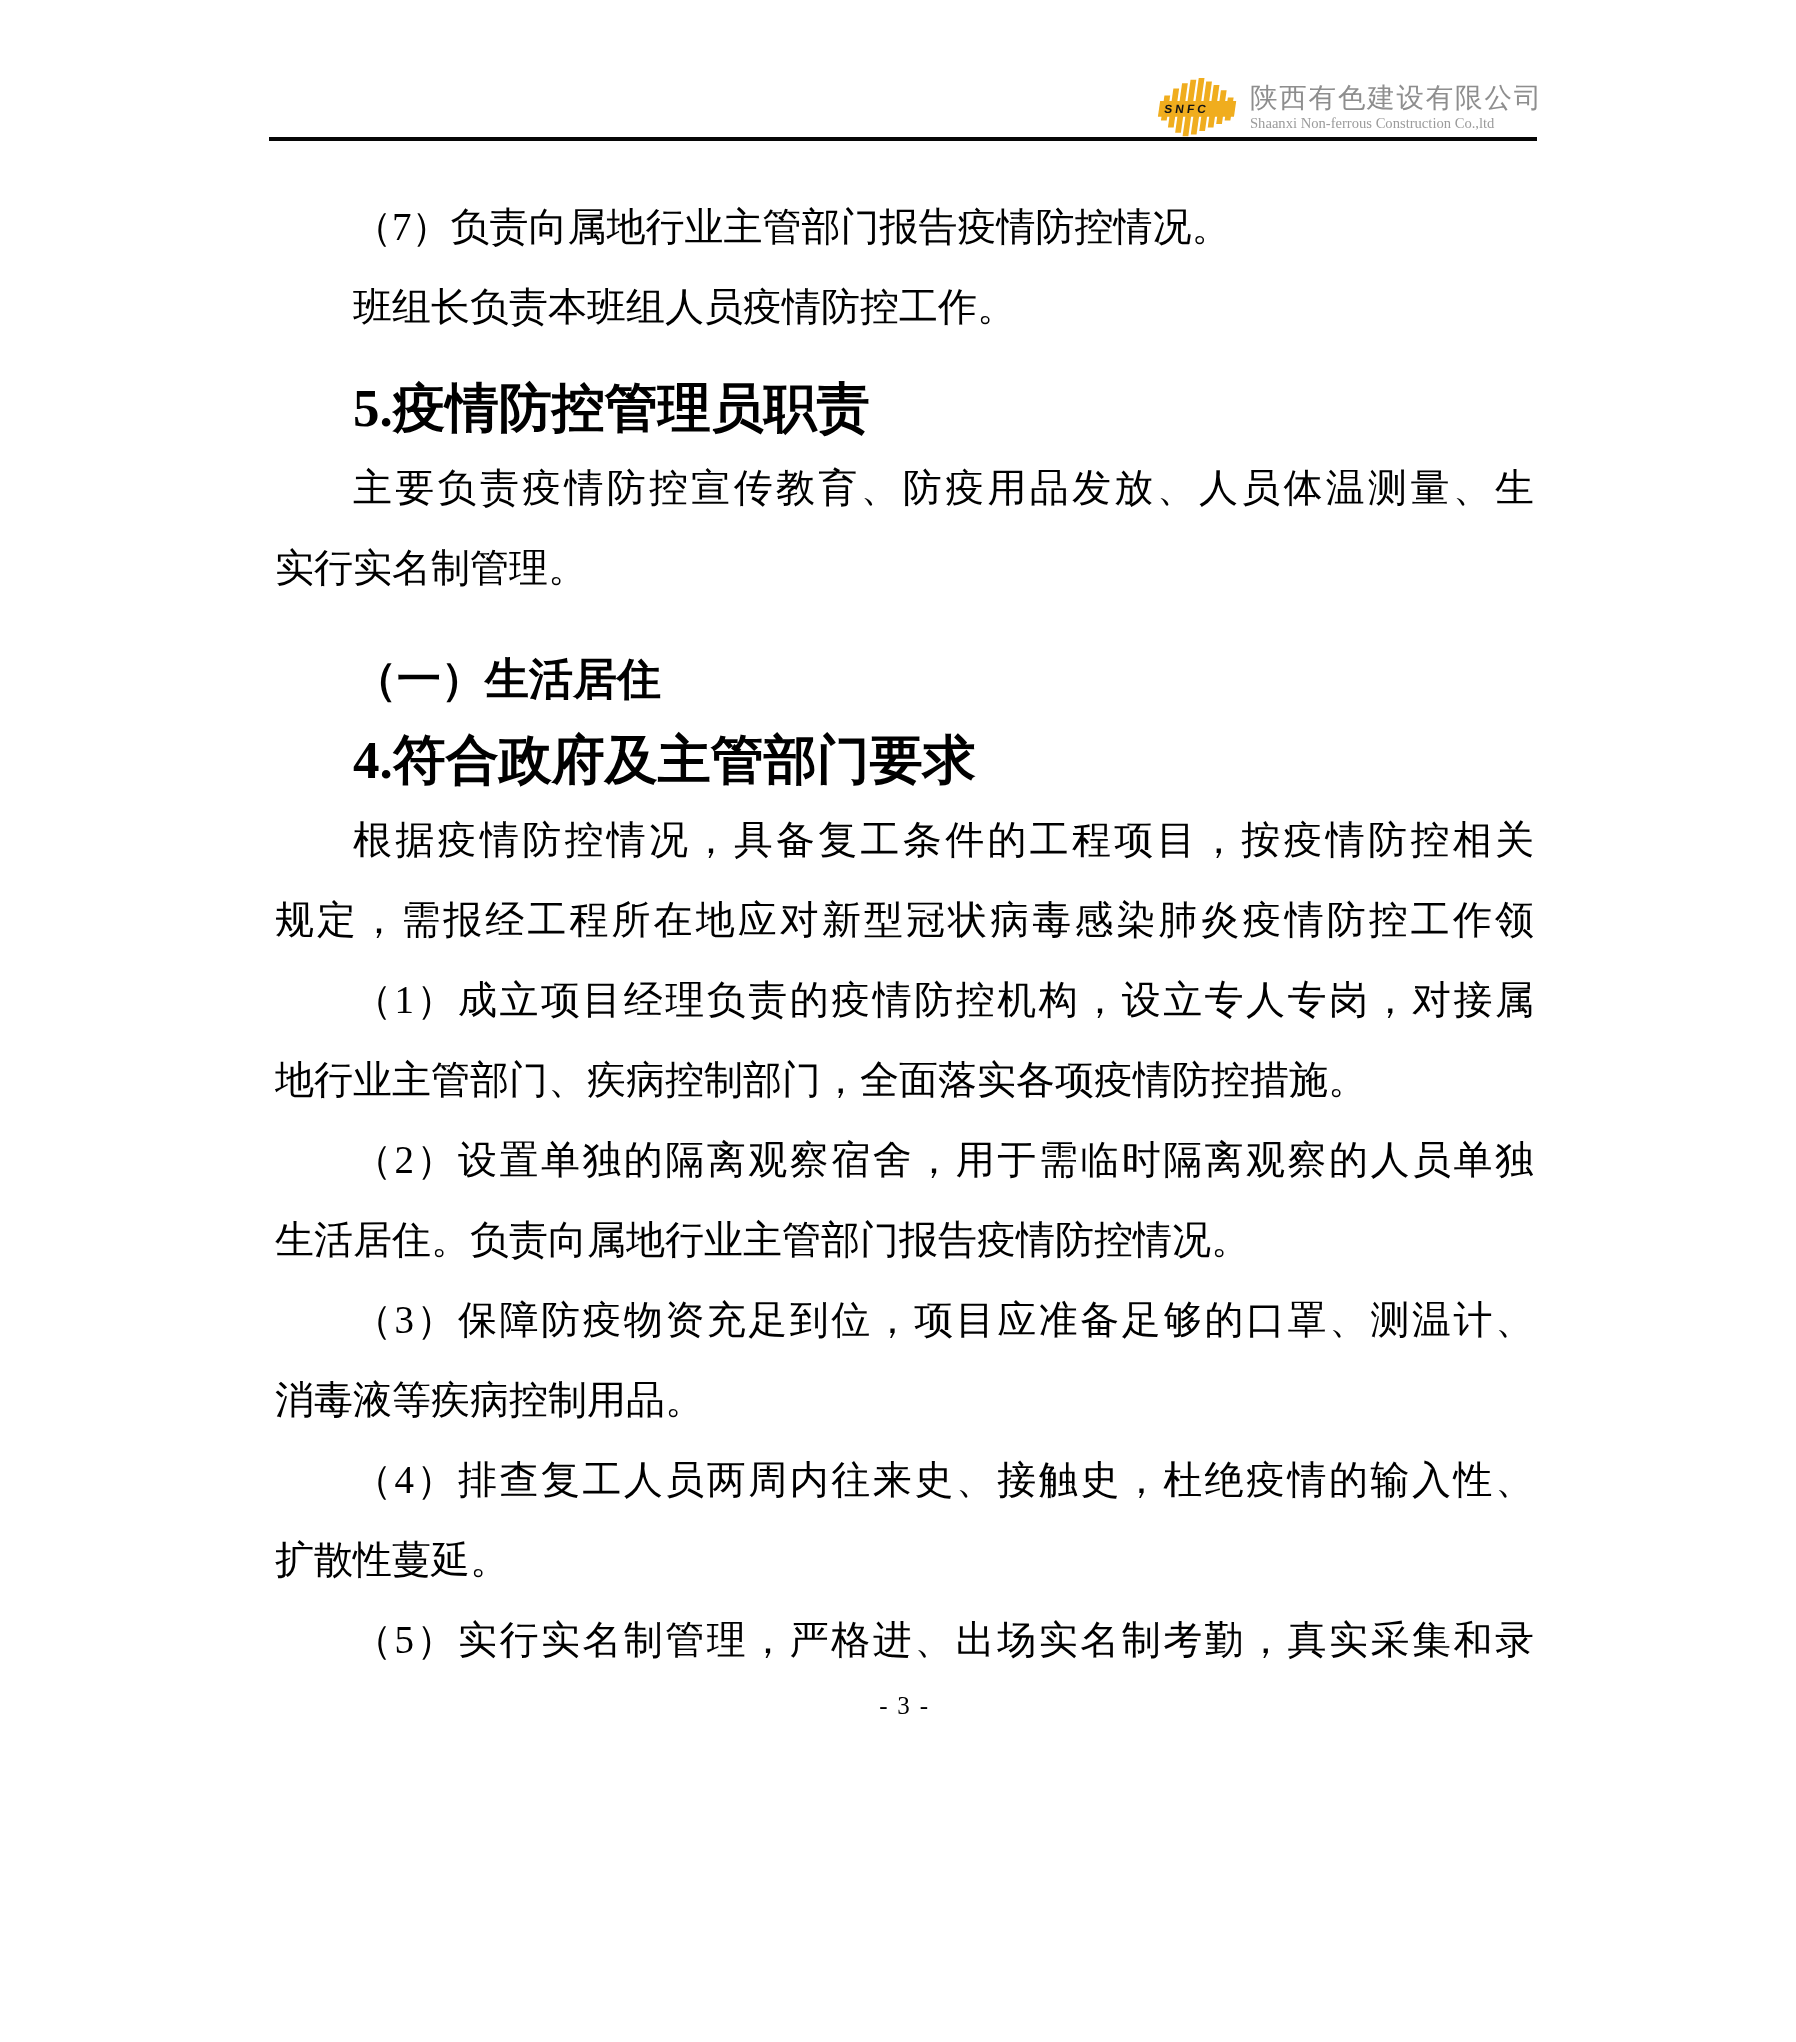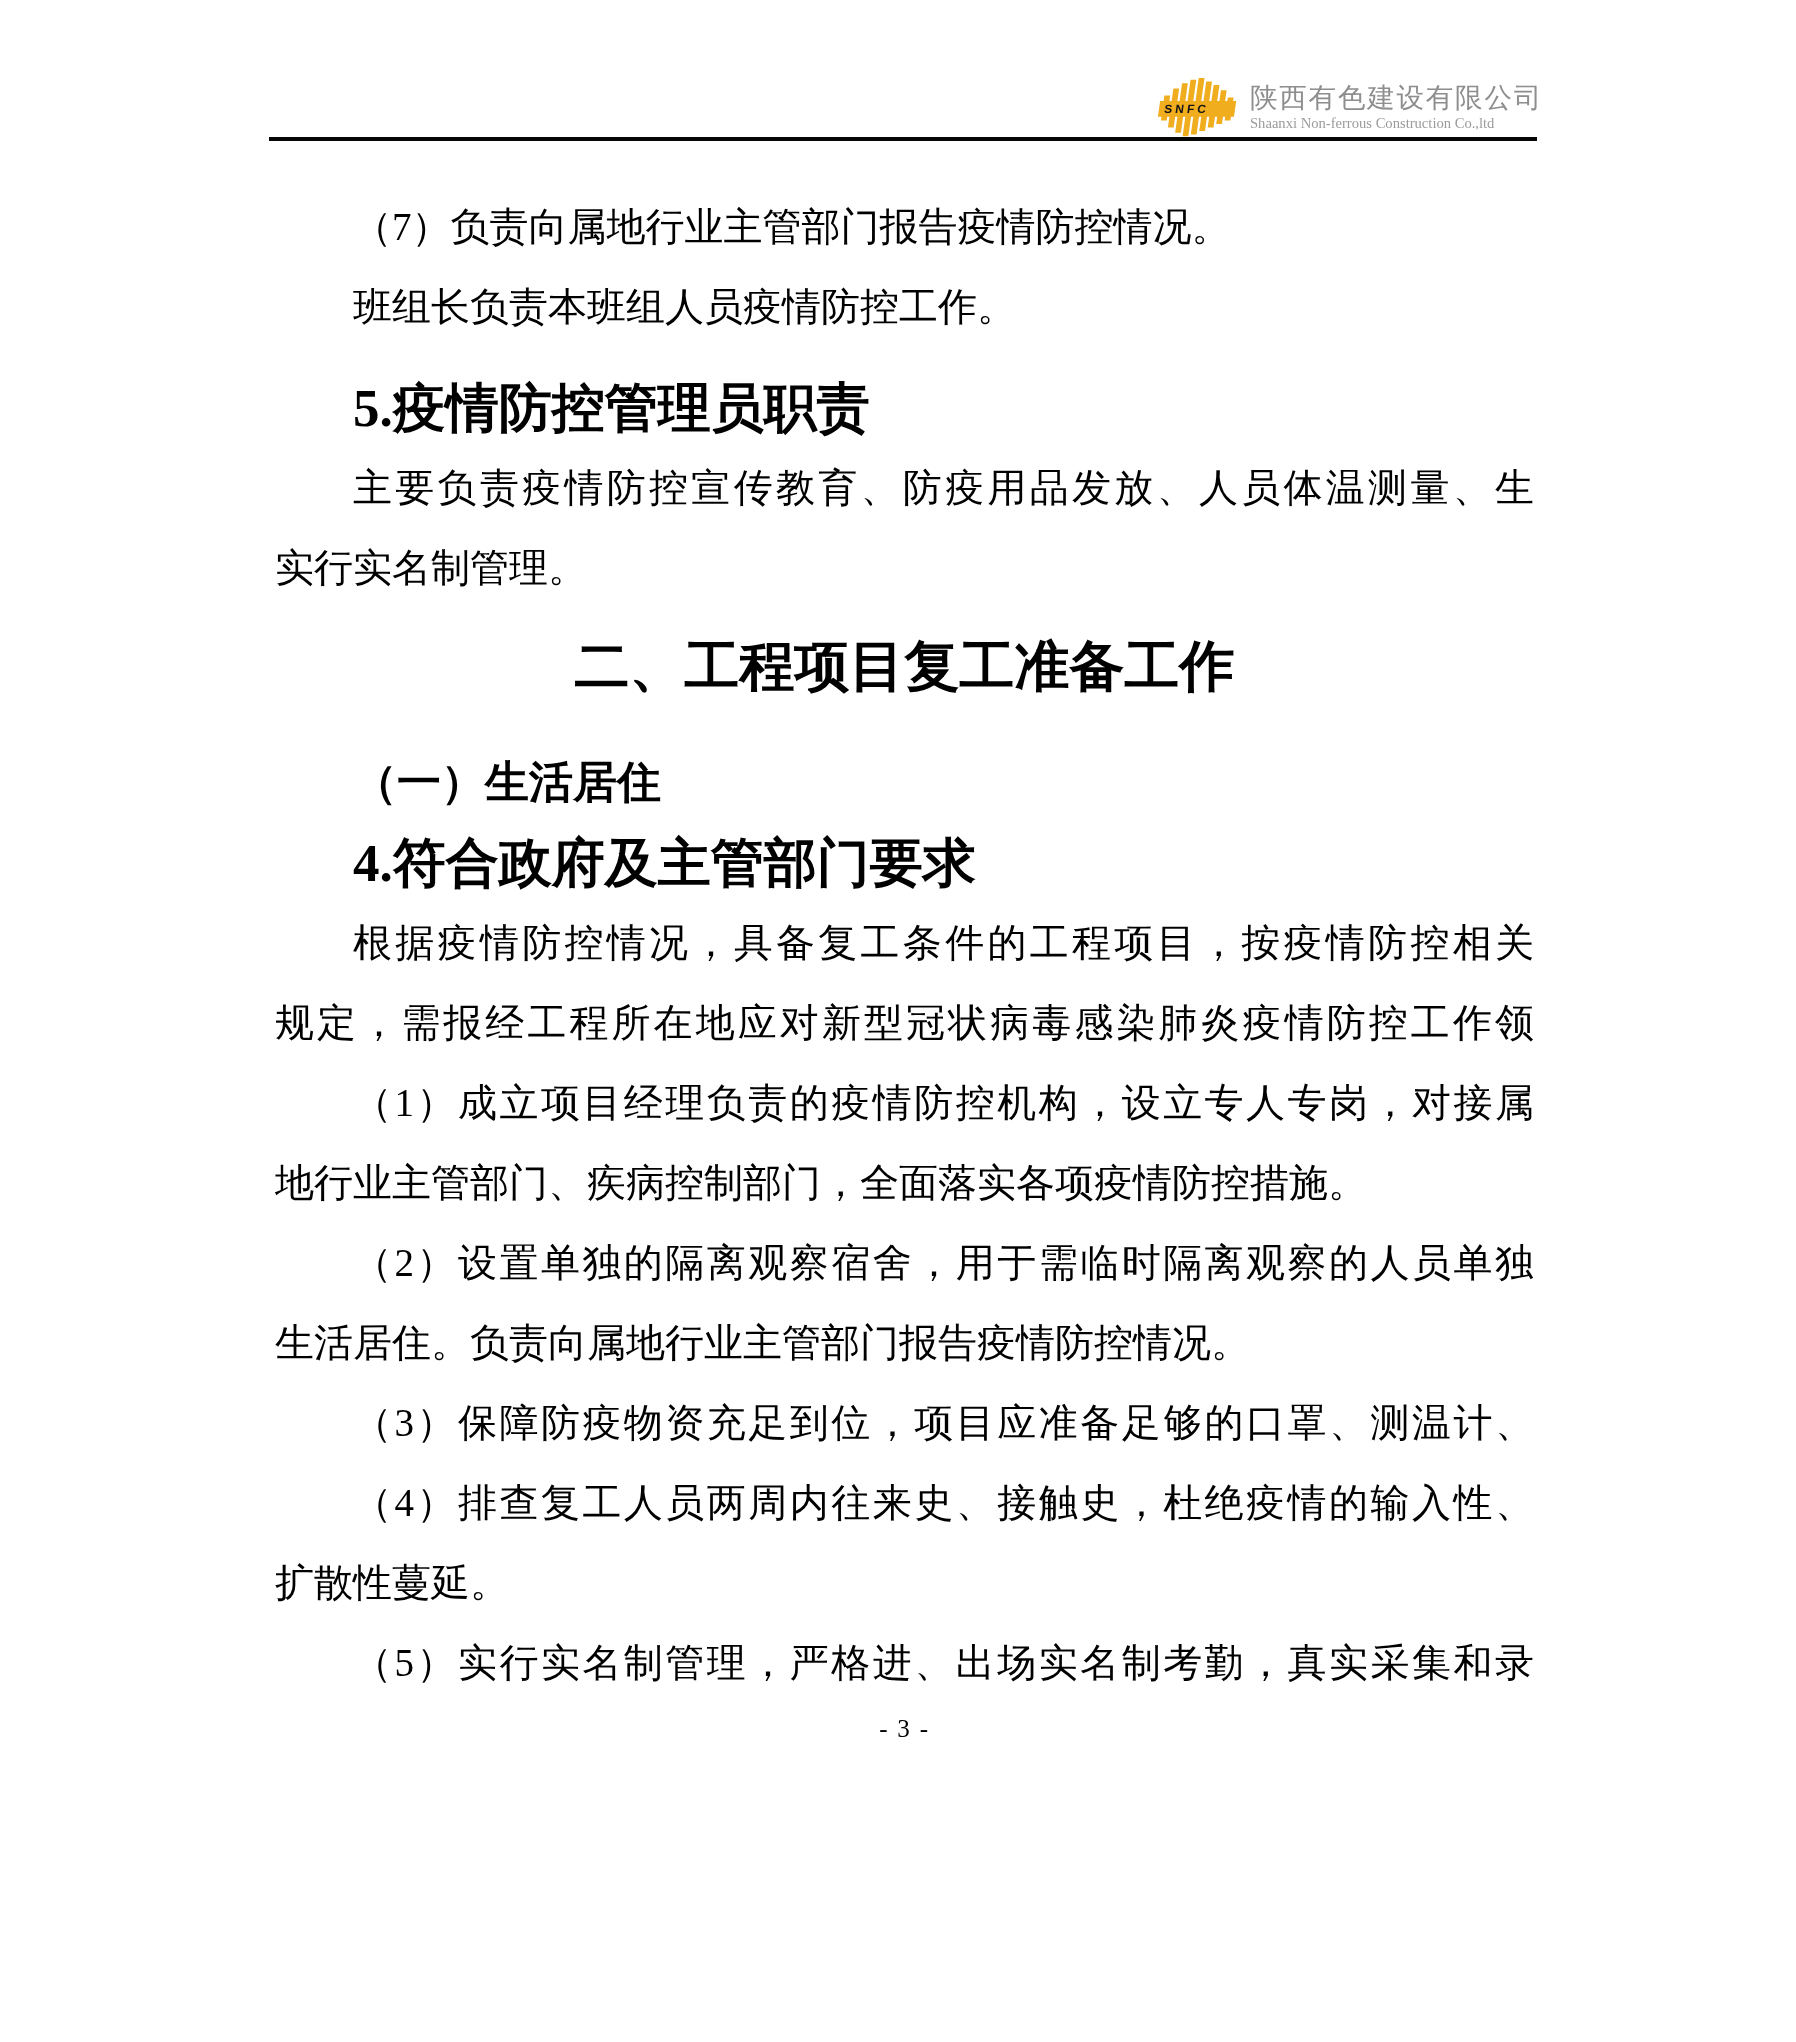--- a/index.html
+++ b/index.html
@@ -64,35 +64,35 @@
   <div class="content">
 
     <div class="ln ind">（7）负责向属地行业主管部门报告疫情防控情况。</div>
     <div class="ln ind">班组长负责本班组人员疫情防控工作。</div>
 
     <div class="ln ind h-num mt-h5">5.疫情防控管理员职责</div>
 
     <div class="ln ind just">主要负责疫情防控宣传教育、防疫用品发放、人员体温测量、生</div>
     <div class="ln">实行实名制管理。</div>
 
-    <div class="title">二、工程项目复工准备工作</div>
 
     <div class="ln ind h-sub">（一）生活居住</div>
     <div class="ln ind h-num">4.符合政府及主管部门要求</div>
 
     <div class="ln ind just">根据疫情防控情况，具备复工条件的工程项目，按疫情防控相关</div>
     <div class="ln just">规定，需报经工程所在地应对新型冠状病毒感染肺炎疫情防控工作领</div>
 
     <div class="ln ind just">（1）成立项目经理负责的疫情防控机构，设立专人专岗，对接属</div>
     <div class="ln">地行业主管部门、疾病控制部门，全面落实各项疫情防控措施。</div>
 
     <div class="ln ind just">（2）设置单独的隔离观察宿舍，用于需临时隔离观察的人员单独</div>
     <div class="ln">生活居住。负责向属地行业主管部门报告疫情防控情况。</div>
 
     <div class="ln ind just">（3）保障防疫物资充足到位，项目应准备足够的口罩、测温计、</div>
+    <div class="ln">消毒液等疾病控制用品。</div>
 
     <div class="ln ind just">（4）排查复工人员两周内往来史、接触史，杜绝疫情的输入性、</div>
     <div class="ln">扩散性蔓延。</div>
 
     <div class="ln ind just">（5）实行实名制管理，严格进、出场实名制考勤，真实采集和录</div>
 
     <div class="pagenum">- 3 -</div>
   </div>
 
 </div>

